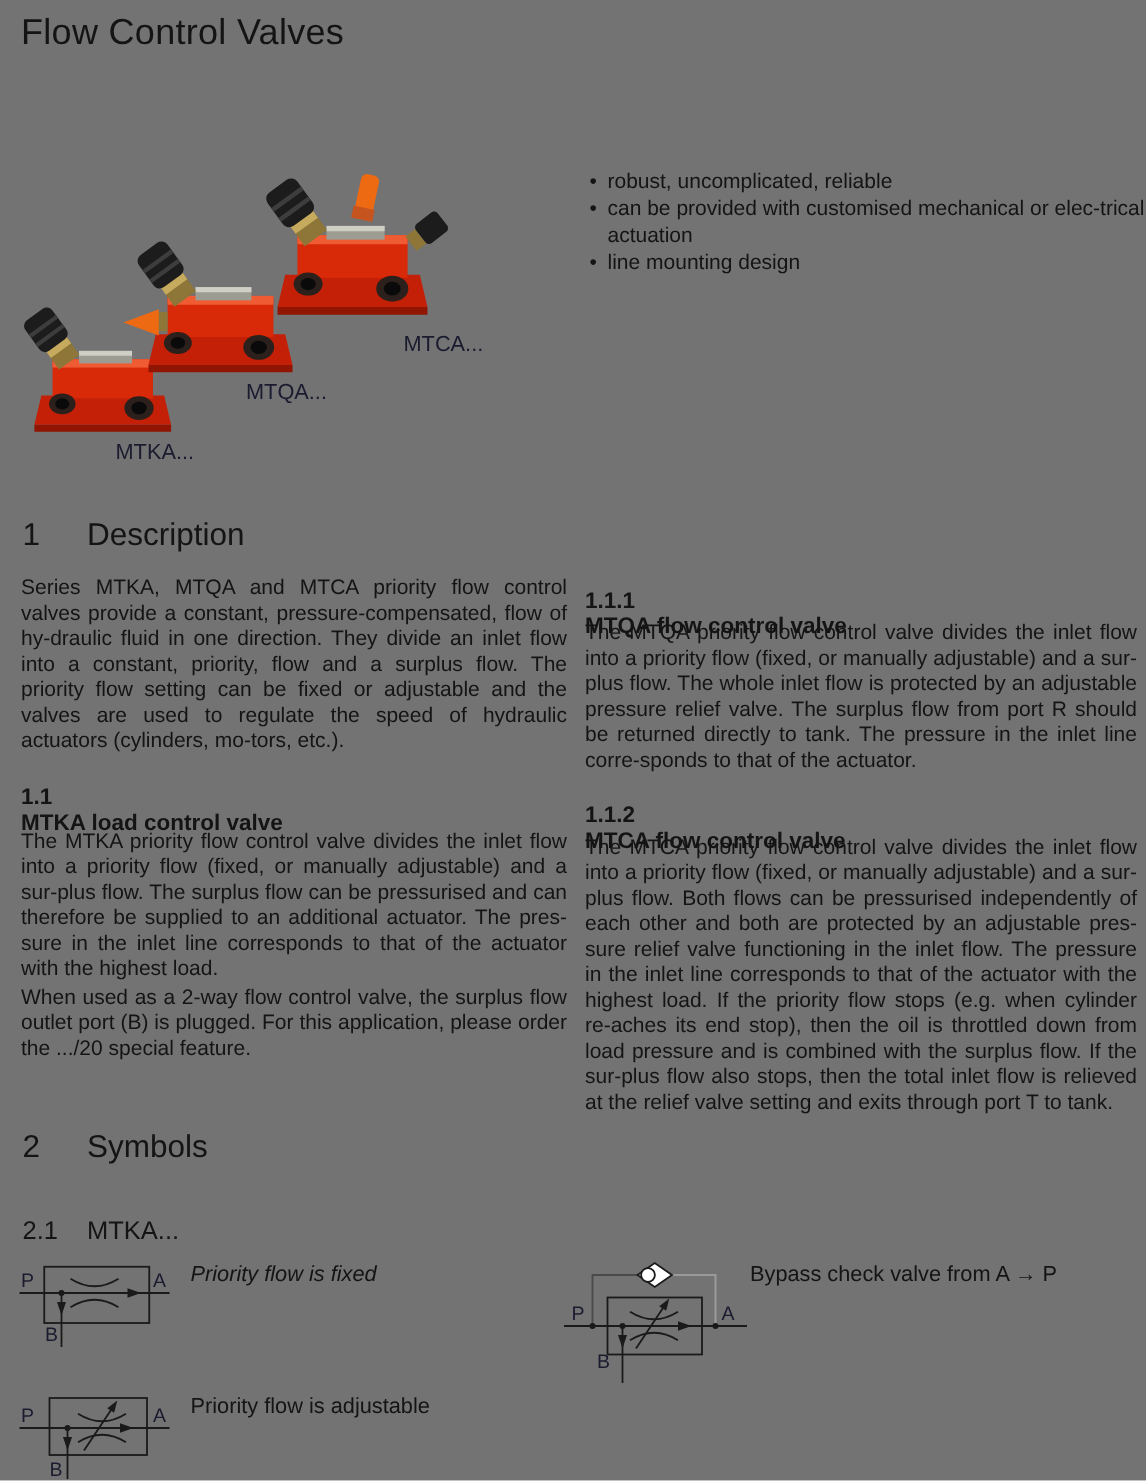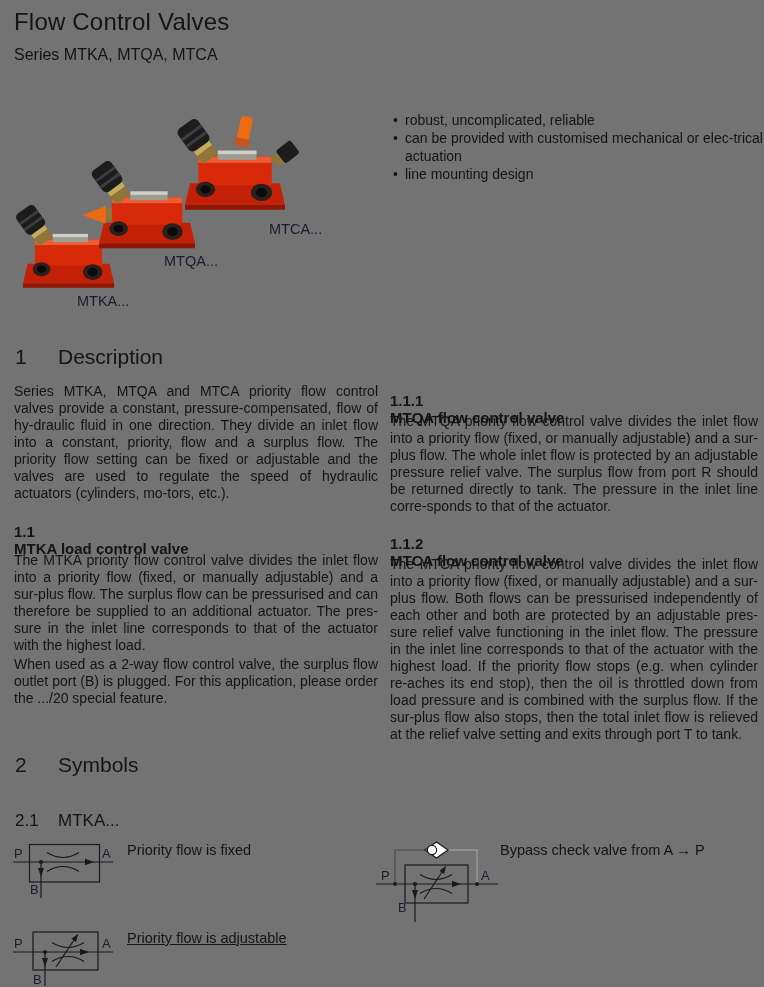--- a/index.html
+++ b/index.html
@@ -38,21 +38,20 @@
   svg .photo-label { font-family: "Liberation Sans", sans-serif; font-size: 14.5px; fill: #1b1b30; }
   svg .ln { stroke: #1a1a1a; stroke-width: 1.2; fill: none; }
   svg .fil { fill: #1a1a1a; stroke: none; }
 </style>
 </head>
 <body>
 
 <div class="page">
 
   <div class="abs title" style="left:14px; top:8px;">Flow Control Valves</div>
-  <div class="abs subtitle" style="left:14px; top:46px;">Series MTKA, MTQA, MTCA</div>
 
   <svg class="abs" style="left:14px; top:116px;" width="312" height="196" viewBox="0 0 312 196">
     <defs>
       <g id="valve">
         <path d="M6,62 L94,62 L99,83 L1,83 Z" fill="#c32007"></path>
         <path d="M1,83 L99,83 L99,88 L1,88 Z" fill="#911503"></path>
         <rect x="14" y="36" width="72" height="28" fill="#d82908"></rect>
         <rect x="14" y="36" width="72" height="6" fill="#ef5c33"></rect>
         <rect x="33" y="30" width="38" height="9" fill="#9c9c92"></rect>
         <rect x="33" y="30" width="38" height="3.5" fill="#cfcfc5"></rect>
@@ -146,40 +145,40 @@
     <line class="ln" x1="31" y1="24" x2="31" y2="60"></line>
     <polygon class="fil" points="28,30 34,30 31,39"></polygon>
     <g>
       <path class="ln" d="M37,14.5 Q53,24.5 69,14.5"></path>
       <path class="ln" d="M37,33.5 Q53,23.5 69,33.5"></path>
     </g>
     <text class="port-label" x="4" y="20">P</text>
     <text class="port-label" x="92" y="20">A</text>
     <text class="port-label" x="20" y="56">B</text>
   </svg>
-  <div class="abs sym-caption" style="left:127px; top:842px;">Priority flow is fixed</div>
+  <div class="abs sym-caption" style="left:127px; top:842px;font-style:italic;">Priority flow is fixed</div>
 
   <svg class="abs" style="left:10px; top:906px;" width="120" height="81" viewBox="0 0 120 81">
     <rect class="ln" x="23" y="26" width="65" height="38"></rect>
     <line class="ln" x1="3" y1="46" x2="103" y2="46"></line>
     <polygon class="fil" points="70,42.8 79,46 70,49.2"></polygon>
     <circle class="fil" cx="35" cy="46" r="2"></circle>
     <line class="ln" x1="35" y1="46" x2="35" y2="80"></line>
     <polygon class="fil" points="32,52 38,52 35,61"></polygon>
     <g>
       <path class="ln" d="M42,36.5 Q58,46.5 74,36.5"></path>
       <path class="ln" d="M42,55.5 Q58,45.5 74,55.5"></path>
       <line class="ln" x1="46" y1="61" x2="66" y2="31"></line>
       <polygon class="fil" points="68.2,27.7 66.1,35.9 61.5,32.8"></polygon>
     </g>
     <text class="port-label" x="4" y="42">P</text>
     <text class="port-label" x="92" y="42">A</text>
     <text class="port-label" x="23" y="78">B</text>
   </svg>
-  <div class="abs sym-caption" style="left:127px; top:930px;text-decoration:underline;">Priority flow is adjustable</div>
+  <div class="abs sym-caption" style="left:127px; top:930px;">Priority flow is adjustable</div>
 
   <svg class="abs" style="left:372px; top:834px;" width="140" height="96" viewBox="0 0 140 96">
     <path d="M23,50 L23,16 L53,16" stroke="#4a4a4a" stroke-width="1.2" fill="none"></path>
     <path d="M76,16 L105,16 L105,50" stroke="#9a9a9a" stroke-width="1.4" fill="none"></path>
     <g>
       <polygon points="53,16 64.5,8 76,16 64.5,24" fill="#ffffff" stroke="#1a1a1a" stroke-width="1.2"></polygon>
       <circle cx="60" cy="16" r="4.6" fill="#ffffff" stroke="#1a1a1a" stroke-width="1.2"></circle>
     </g>
     <rect class="ln" x="33" y="31" width="63" height="38"></rect>
     <line class="ln" x1="4" y1="50" x2="126" y2="50"></line>

